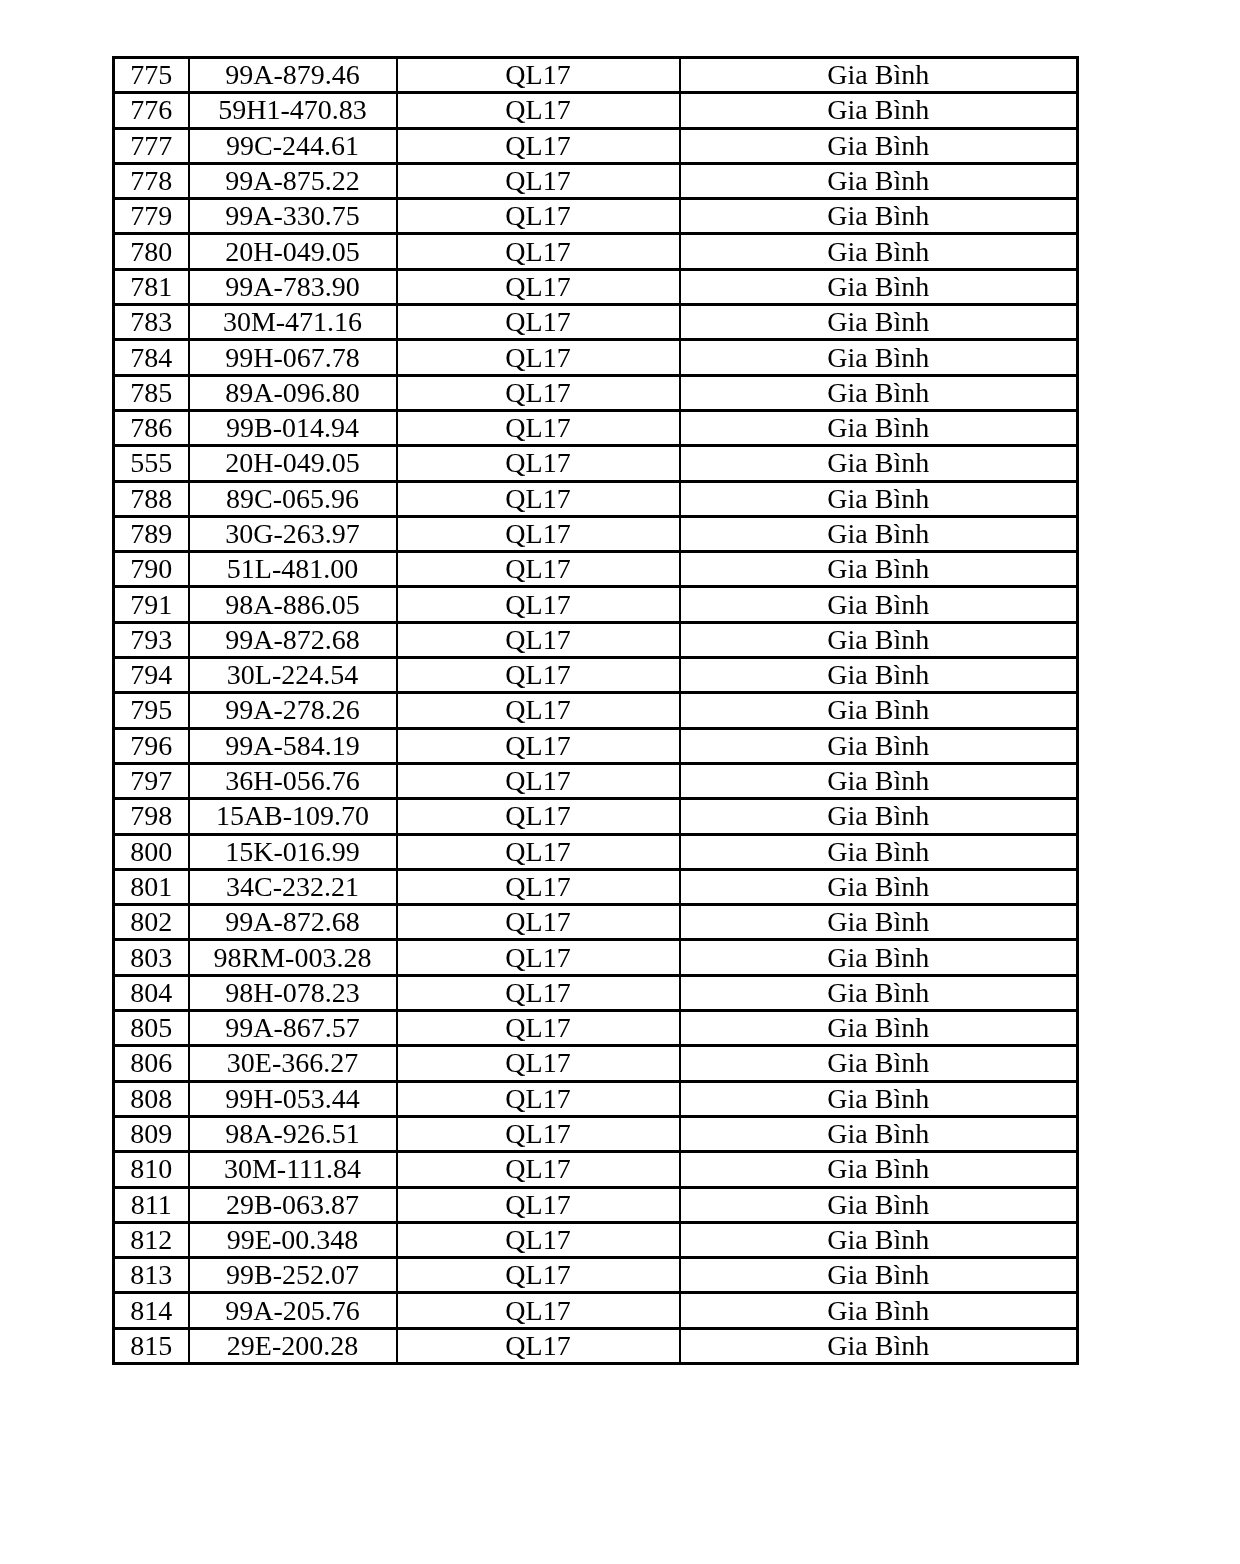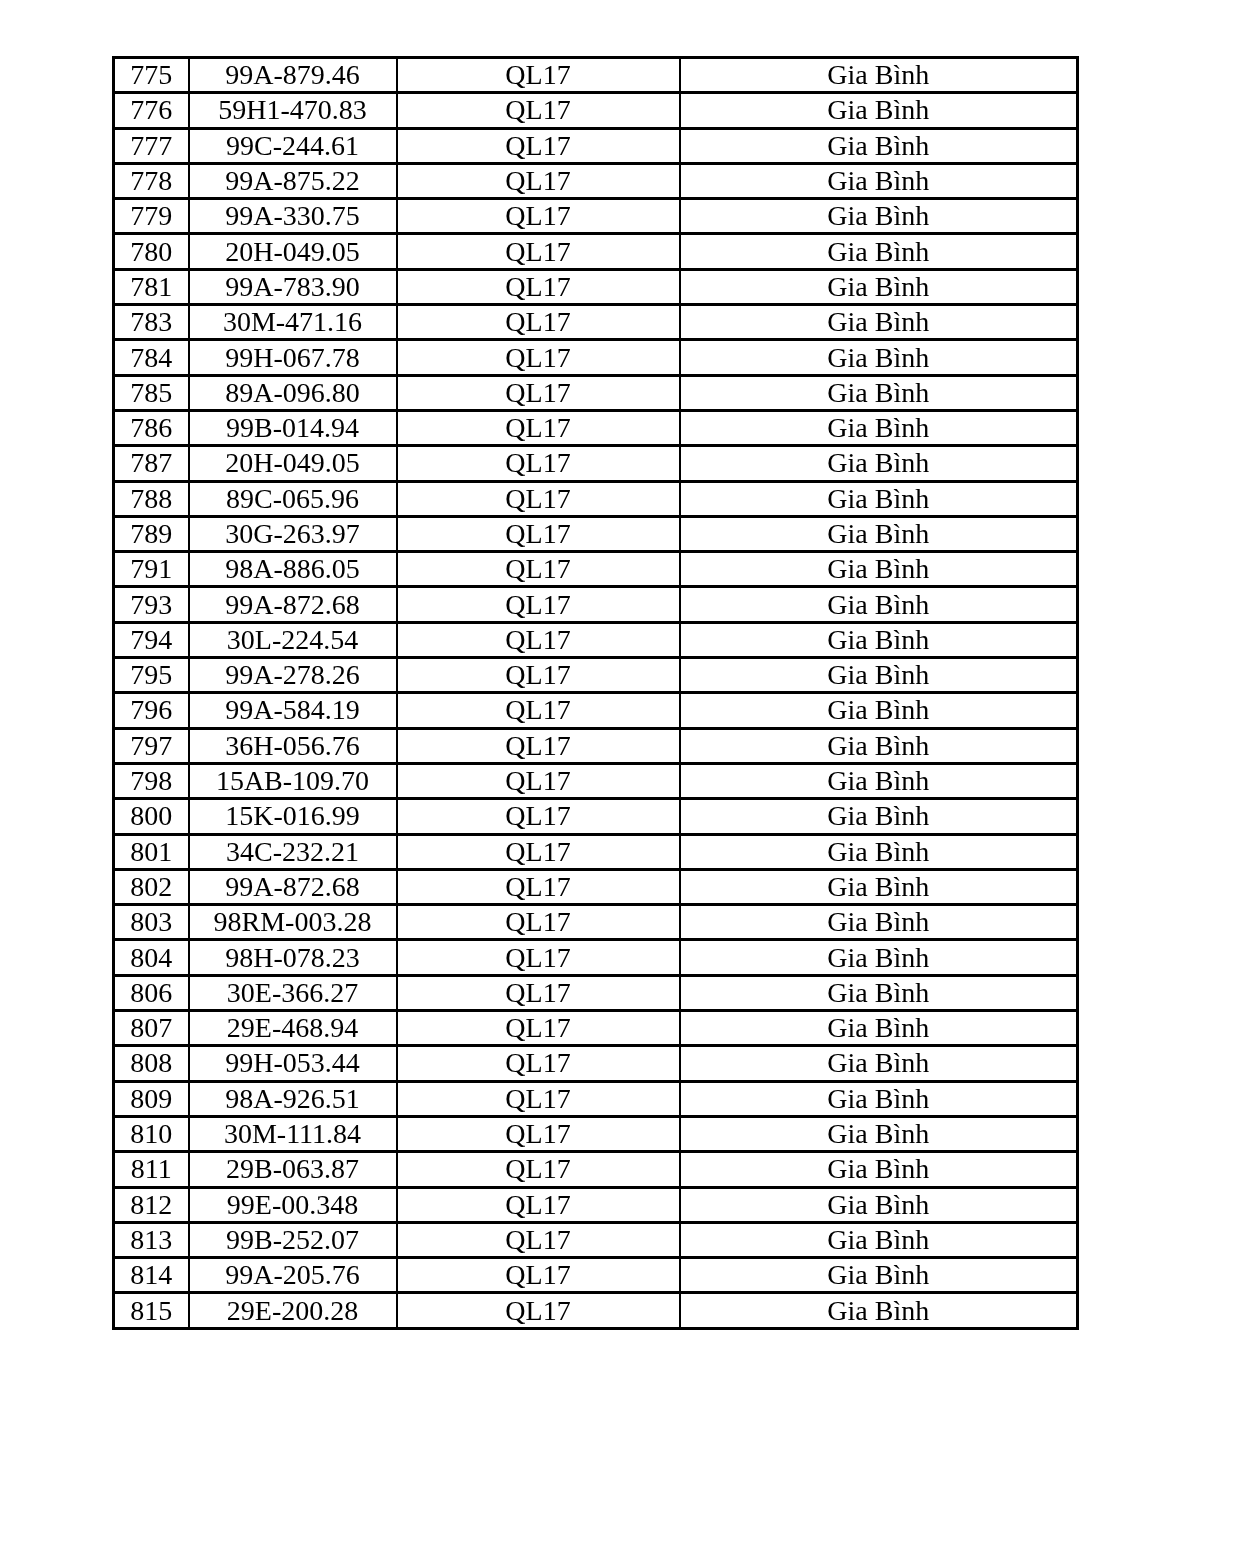--- a/index.html
+++ b/index.html
@@ -117,38 +117,44 @@
           <td>QL17</td>
           <td>Gia Bình</td>
         </tr>
         <tr>
           <td>786</td>
           <td>99B-014.94</td>
           <td>QL17</td>
           <td>Gia Bình</td>
         </tr>
         <tr>
-          <td>787</td>
+          <td>555</td>
           <td>20H-049.05</td>
           <td>QL17</td>
           <td>Gia Bình</td>
         </tr>
         <tr>
           <td>788</td>
           <td>89C-065.96</td>
           <td>QL17</td>
           <td>Gia Bình</td>
         </tr>
         <tr>
           <td>789</td>
           <td>30G-263.97</td>
           <td>QL17</td>
           <td>Gia Bình</td>
         </tr>
         <tr>
+          <td>790</td>
+          <td>51L-481.00</td>
+          <td>QL17</td>
+          <td>Gia Bình</td>
+        </tr>
+        <tr>
           <td>791</td>
           <td>98A-886.05</td>
           <td>QL17</td>
           <td>Gia Bình</td>
         </tr>
         <tr>
           <td>793</td>
           <td>99A-872.68</td>
           <td>QL17</td>
           <td>Gia Bình</td>
@@ -207,28 +213,28 @@
           <td>QL17</td>
           <td>Gia Bình</td>
         </tr>
         <tr>
           <td>804</td>
           <td>98H-078.23</td>
           <td>QL17</td>
           <td>Gia Bình</td>
         </tr>
         <tr>
+          <td>805</td>
+          <td>99A-867.57</td>
+          <td>QL17</td>
+          <td>Gia Bình</td>
+        </tr>
+        <tr>
           <td>806</td>
           <td>30E-366.27</td>
-          <td>QL17</td>
-          <td>Gia Bình</td>
-        </tr>
-        <tr>
-          <td>807</td>
-          <td>29E-468.94</td>
           <td>QL17</td>
           <td>Gia Bình</td>
         </tr>
         <tr>
           <td>808</td>
           <td>99H-053.44</td>
           <td>QL17</td>
           <td>Gia Bình</td>
         </tr>
         <tr>

